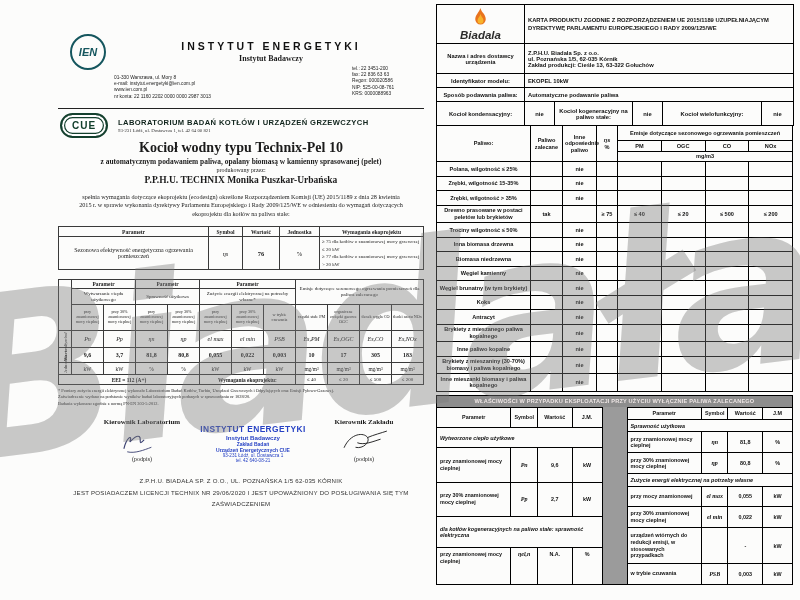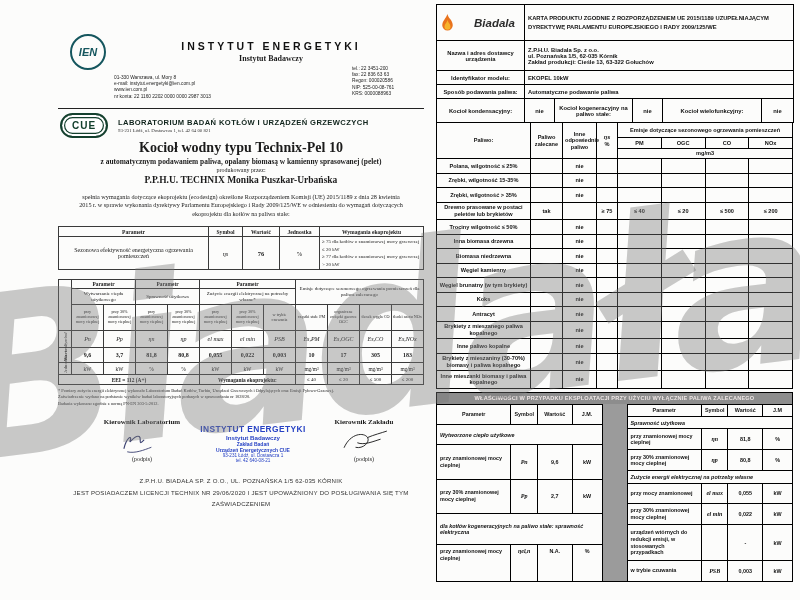--- a/index.html
+++ b/index.html
@@ -79,21 +79,21 @@
   .cert-footer { margin-top:12px; text-align:center; font-family:"Liberation Sans",sans-serif;
     font-size:6.1px; line-height:1.9; letter-spacing:0.25px; color:#333; }
   
   .page-right { position:absolute; left:436px; top:4px; width:357px; z-index:2;
     font-family:"Liberation Sans",sans-serif; color:#111; }
   .page-right table { width:100%; border-collapse:collapse; table-layout:fixed; }
   .page-right td { border:1px solid #000; padding:2px 3px; vertical-align:middle; }
   .rp-head td { font-size:5.8px; font-weight:bold; }
   .rp-title { text-align:left; font-size:6px; line-height:1.4; }
   .logo-cell { text-align:center; height:36px; }
-  .brand { display:flex; align-items:center; justify-content:flex-start; gap:19px; }
+  .brand { display:flex; align-items:center; justify-content:flex-end; gap:2px;flex-direction:column; }
   .brand-text { font-style:italic; font-weight:bold; font-size:11.5px; color:#2b2b2b; }
   .lbl { text-align:center; }
   .val-left { text-align:left; }
   .nie { text-align:center; }
   .fuel { margin-top:-1px; }
   .fuel td { font-size:5.6px; font-weight:bold; text-align:center; line-height:1.2; padding:1.5px 2px; }
   .fuel .fh { font-size:5.6px; }
   .fuel .eta-h { font-style:italic; }
   .fuel tbody td { height:14.5px; }
   .props { margin-top:3px; }

